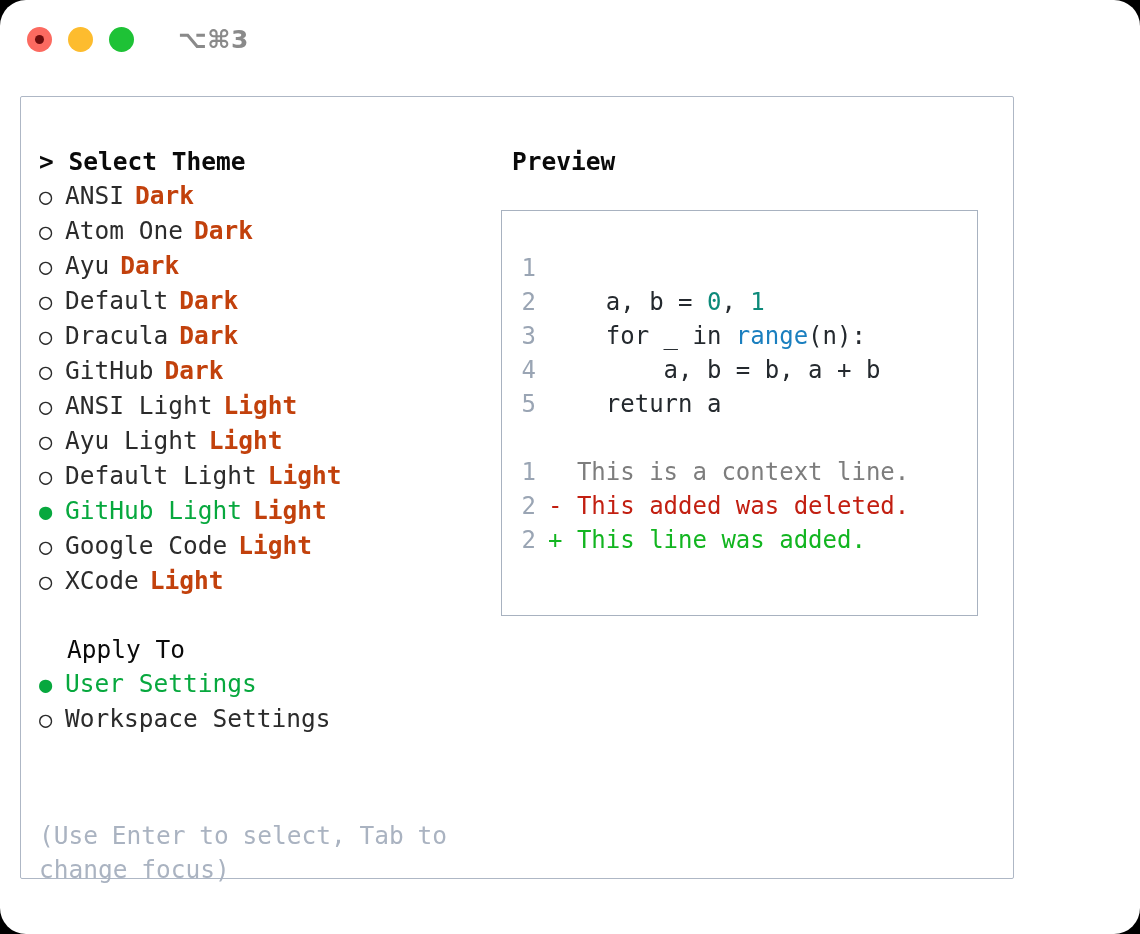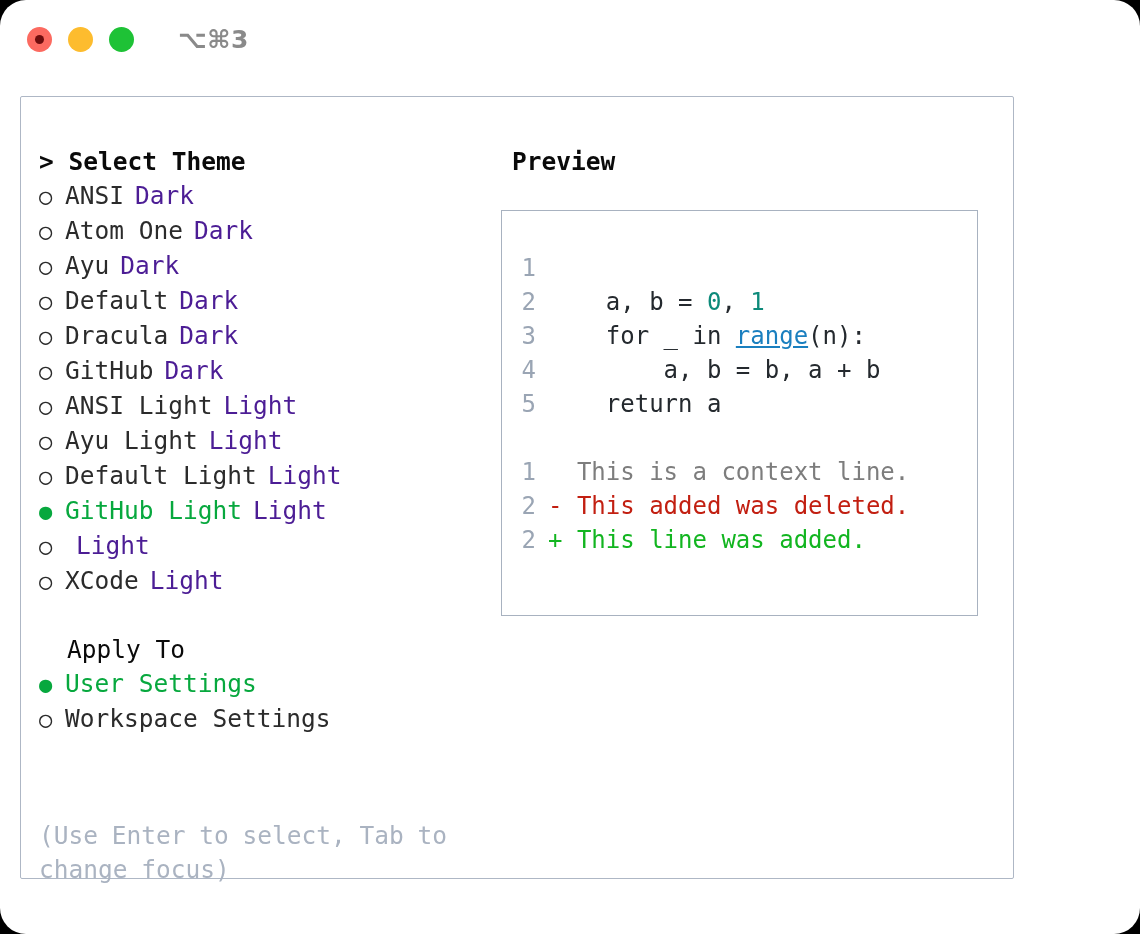--- a/index.html
+++ b/index.html
@@ -120,22 +120,23 @@
     font-size: 22px;
     color: #2b2b2b;
     line-height: 34px;
   }
   .bullet.on { color: #07a83e; }
 
   .row-label { color: #2b2b2b; }
   .row.selected .row-label { color: #07a83e; }
 
   .row-tag {
-    color: #4c1d95;
+    color: #c2410c;
     padding-left: 11px;
+    font-weight: bold;
   }
 
   .section-title {
     font-size: 24.5px;
     line-height: 34px;
     color: #0a0a0a;
     padding-left: 28px;
     white-space: pre;
   }
 
@@ -184,21 +185,21 @@
 
   .lineno {
     flex: 0 0 28px;
     text-align: right;
     color: #9aa5b4;
     padding-right: 12px;
   }
 
   .tok-fn   { color: #9a1414; }
   .tok-num  { color: #0d8a7a; }
-  .tok-kw   { color: #1a7fbf; text-decoration: underline; }
+  .tok-kw   { color: #1a7fbf; }
 
   .diff-gap { height: 34px; }
 
   .diff-ctx { color: #7d7d7d; }
   .diff-del { color: #c21f11; }
   .diff-add { color: #12b520; }
 </style>
 </head>
 <body>
 
@@ -224,21 +225,21 @@
             <div class="row"><span class="bullet">○</span><span class="row-label">ANSI</span><span class="row-tag">Dark</span></div>
             <div class="row"><span class="bullet">○</span><span class="row-label">Atom One</span><span class="row-tag">Dark</span></div>
             <div class="row"><span class="bullet">○</span><span class="row-label">Ayu</span><span class="row-tag">Dark</span></div>
             <div class="row"><span class="bullet">○</span><span class="row-label">Default</span><span class="row-tag">Dark</span></div>
             <div class="row"><span class="bullet">○</span><span class="row-label">Dracula</span><span class="row-tag">Dark</span></div>
             <div class="row"><span class="bullet">○</span><span class="row-label">GitHub</span><span class="row-tag">Dark</span></div>
             <div class="row"><span class="bullet">○</span><span class="row-label">ANSI Light</span><span class="row-tag">Light</span></div>
             <div class="row"><span class="bullet">○</span><span class="row-label">Ayu Light</span><span class="row-tag">Light</span></div>
             <div class="row"><span class="bullet">○</span><span class="row-label">Default Light</span><span class="row-tag">Light</span></div>
             <div class="row selected"><span class="bullet on">●</span><span class="row-label">GitHub Light</span><span class="row-tag">Light</span></div>
-            <div class="row"><span class="bullet">○</span><span class="row-tag">Light</span></div>
+            <div class="row"><span class="bullet">○</span><span class="row-label">Google Code</span><span class="row-tag">Light</span></div>
             <div class="row"><span class="bullet">○</span><span class="row-label">XCode</span><span class="row-tag">Light</span></div>
           </div>
 
         <div class="spacer-sm"></div>
 
         <div class="section-title">Apply To</div>
 
         <div id="apply-list">
             <div class="row selected"><span class="bullet on">●</span><span class="row-label">User Settings</span></div>
             <div class="row"><span class="bullet">○</span><span class="row-label">Workspace Settings</span></div>

